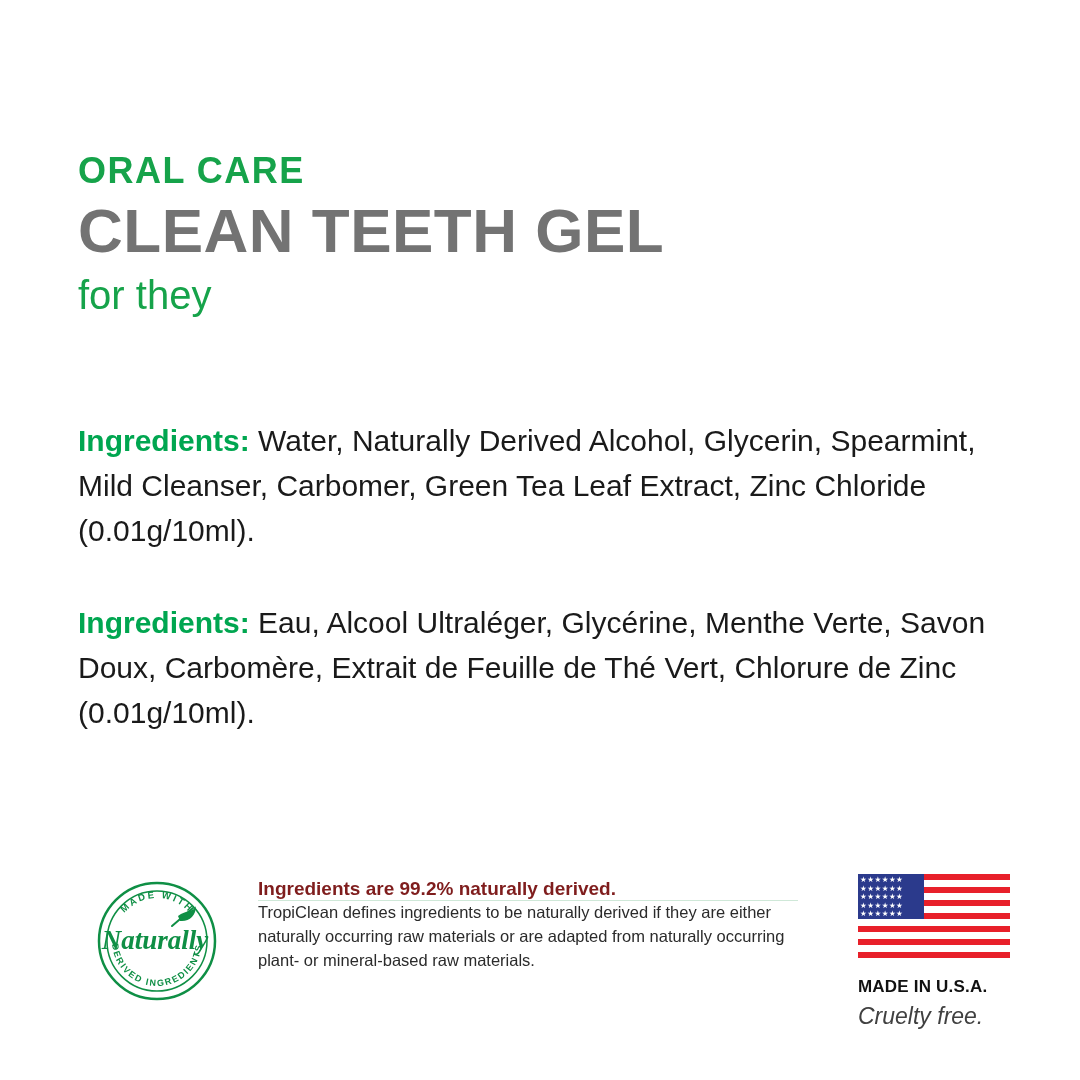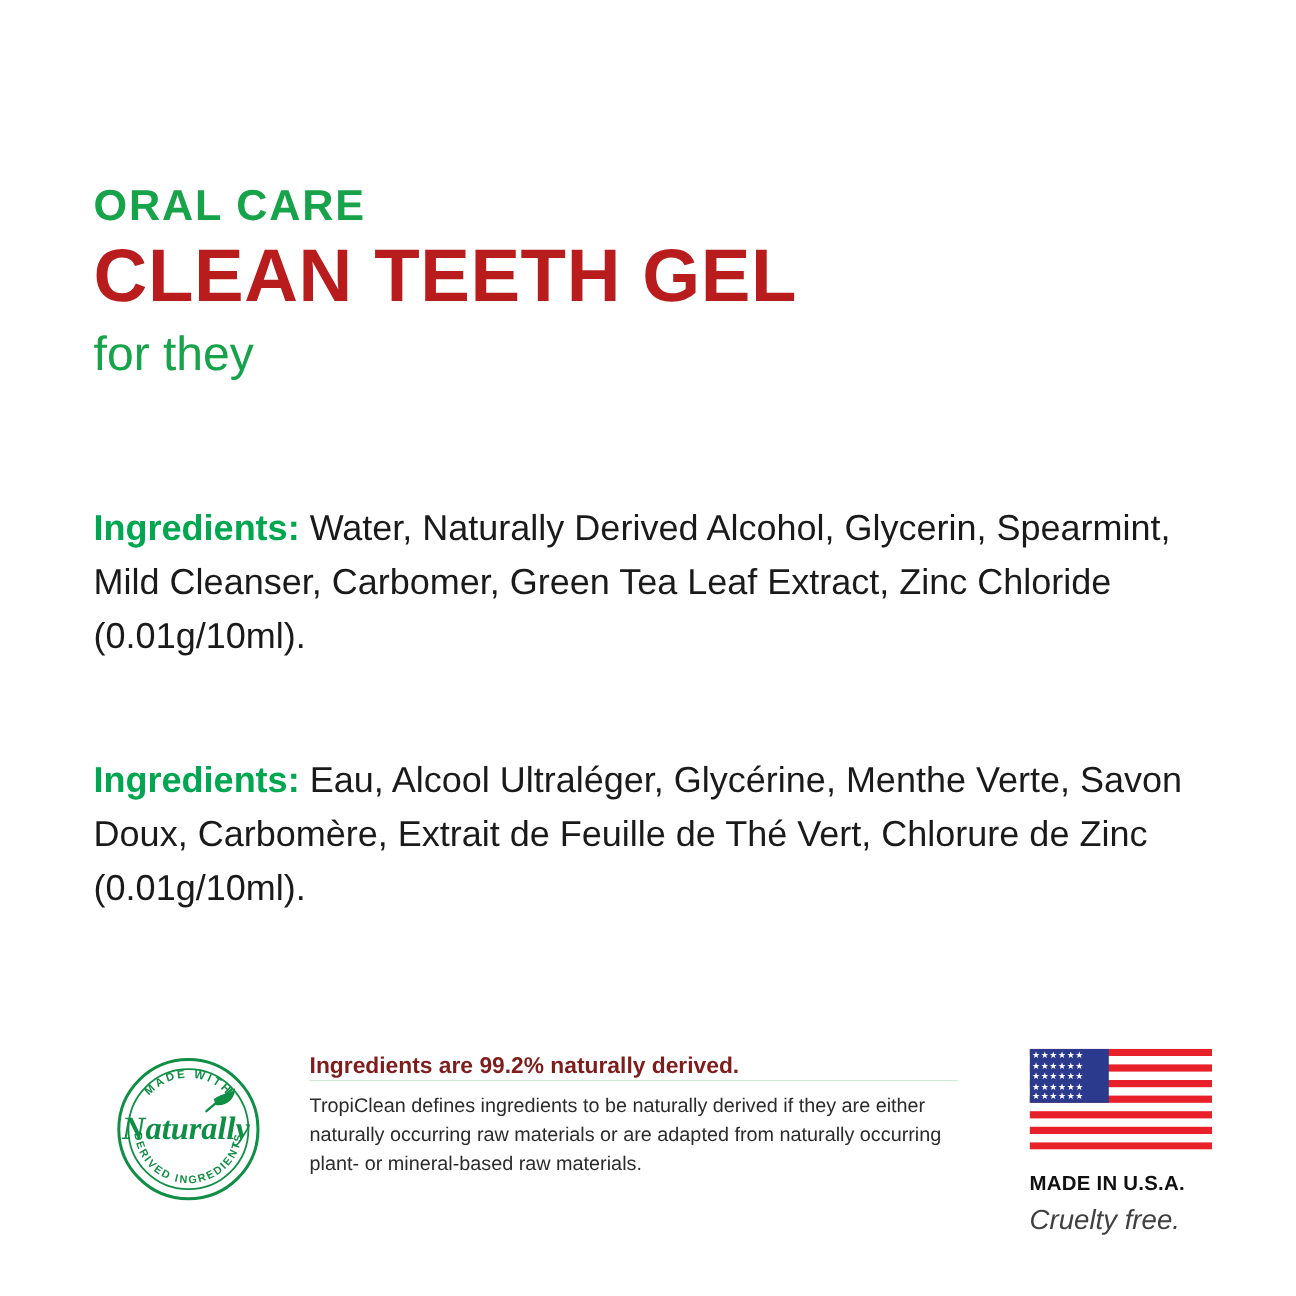--- a/index.html
+++ b/index.html
@@ -29,21 +29,21 @@
     width: 900px;
   }
   .eyebrow {
     color: #16a34a;
     font-size: 36px;
     font-weight: bold;
     letter-spacing: 1.5px;
     line-height: 1.05;
   }
   .product-title {
-    color: #b91c1c;
+    color: #737373;
     font-size: 62px;
     font-weight: bold;
     letter-spacing: 0.5px;
     line-height: 1.12;
     margin-top: 6px;
   }
   .subtitle {
     color: #16a34a;
     font-size: 40px;
     font-weight: normal;
@@ -54,21 +54,21 @@
   
   .ing-block {
     position: absolute;
     left: 78px;
     width: 918px;
     font-size: 30px;
     line-height: 1.5;
     color: #1a1a1a;
   }
   #ing-en { top: 418px; }
-  #ing-fr { top: 628px; }
+  #ing-fr { top: 600px; }
   .ing-label {
     color: #00a650;
     font-weight: bold;
   }
   .ing-text {
     color: #1a1a1a;
   }
 
   
   .footer {
@@ -95,21 +95,20 @@
     top: 10px;
     width: 540px;
   }
   .claim-head {
     color: #7f1d1d;
     font-size: 19px;
     font-weight: bold;
     border-bottom: 1px solid #cfe8d8;
   }
   .claim-body {
-    margin-top: 10px;
     font-size: 16.5px;
     line-height: 1.45;
     color: #2b2b2b;
   }
 
   
   .flag-block {
     position: absolute;
     left: 780px;
     top: 6px;

